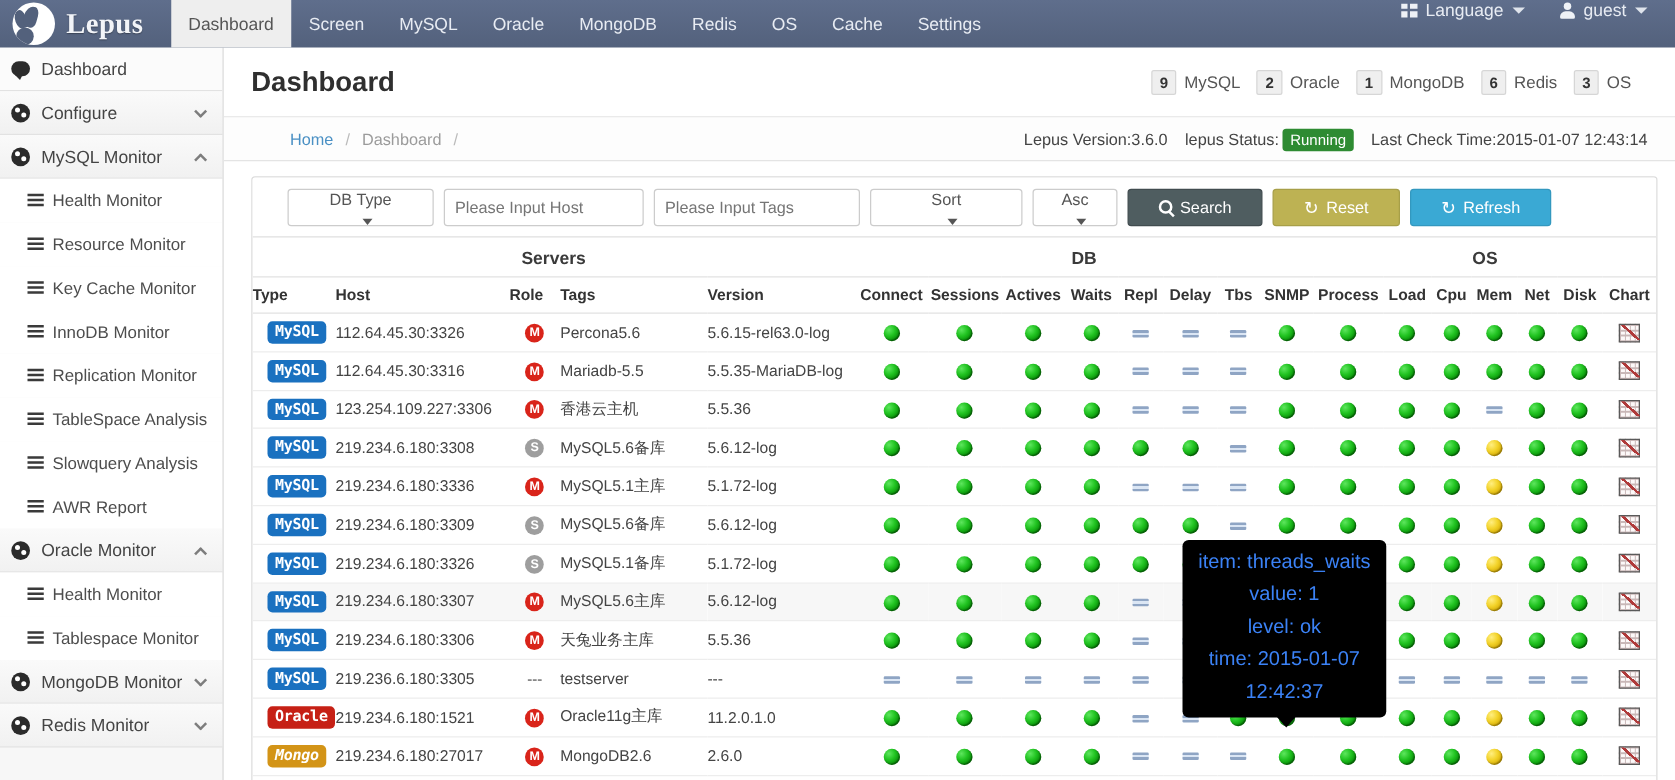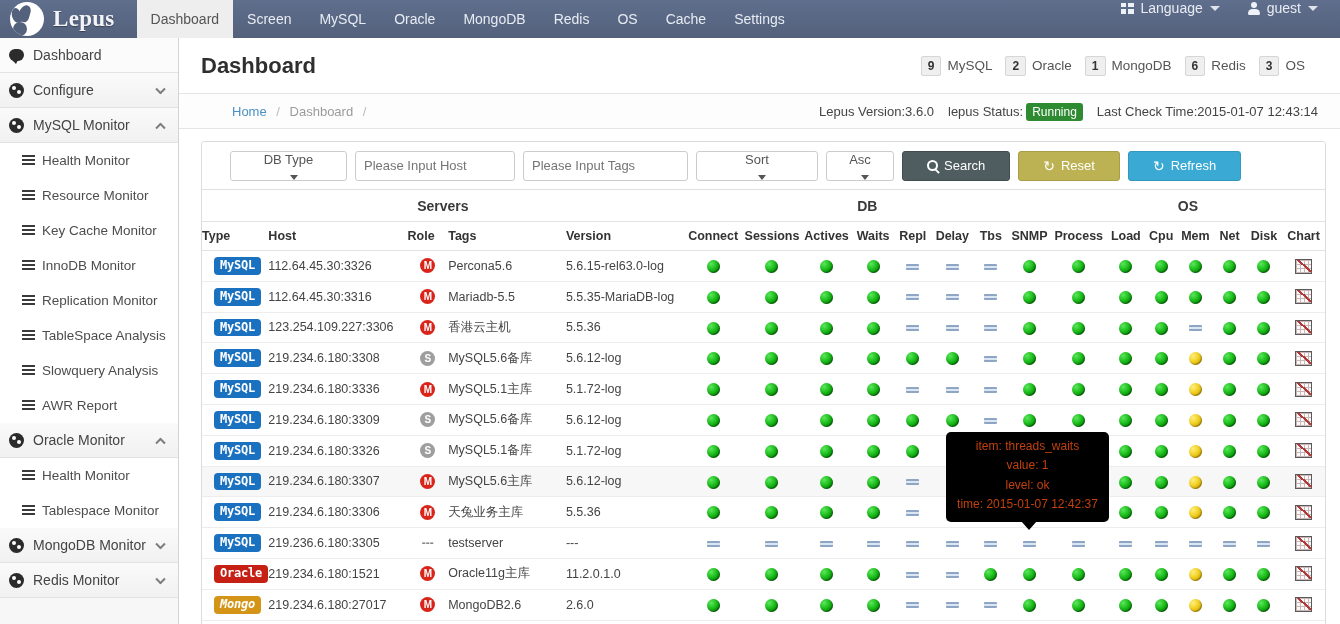--- a/index.html
+++ b/index.html
@@ -291,22 +291,22 @@
   }
   .chartico:before{
     content:""; position:absolute; left:1px; bottom:1px; width:15px;height:12px;
     background:
       linear-gradient(42deg, transparent 45%, #b03a3a 45%, #b03a3a 56%, transparent 56%);
   }
 
   
   #tooltip{
     position:absolute; left:767px; top:394px; width:163px;
-    background:#000; color:#c2410c; border-radius:5px;
-    font-size:12px; text-align:center; padding:5px 6px 7px 6px;
+    background:#000; color:#3b82f6; border-radius:5px;
+    font-size:16px; text-align:center; padding:5px 6px 7px 6px;
     line-height:1.62; z-index:30;
   }
   #tooltip .tip-arrow{
     position:absolute; left:50%; margin-left:-7px; bottom:-8px;
     border-left:8px solid transparent; border-right:8px solid transparent;
     border-top:9px solid #000;
   }
 </style>
 </head>
 <body>

